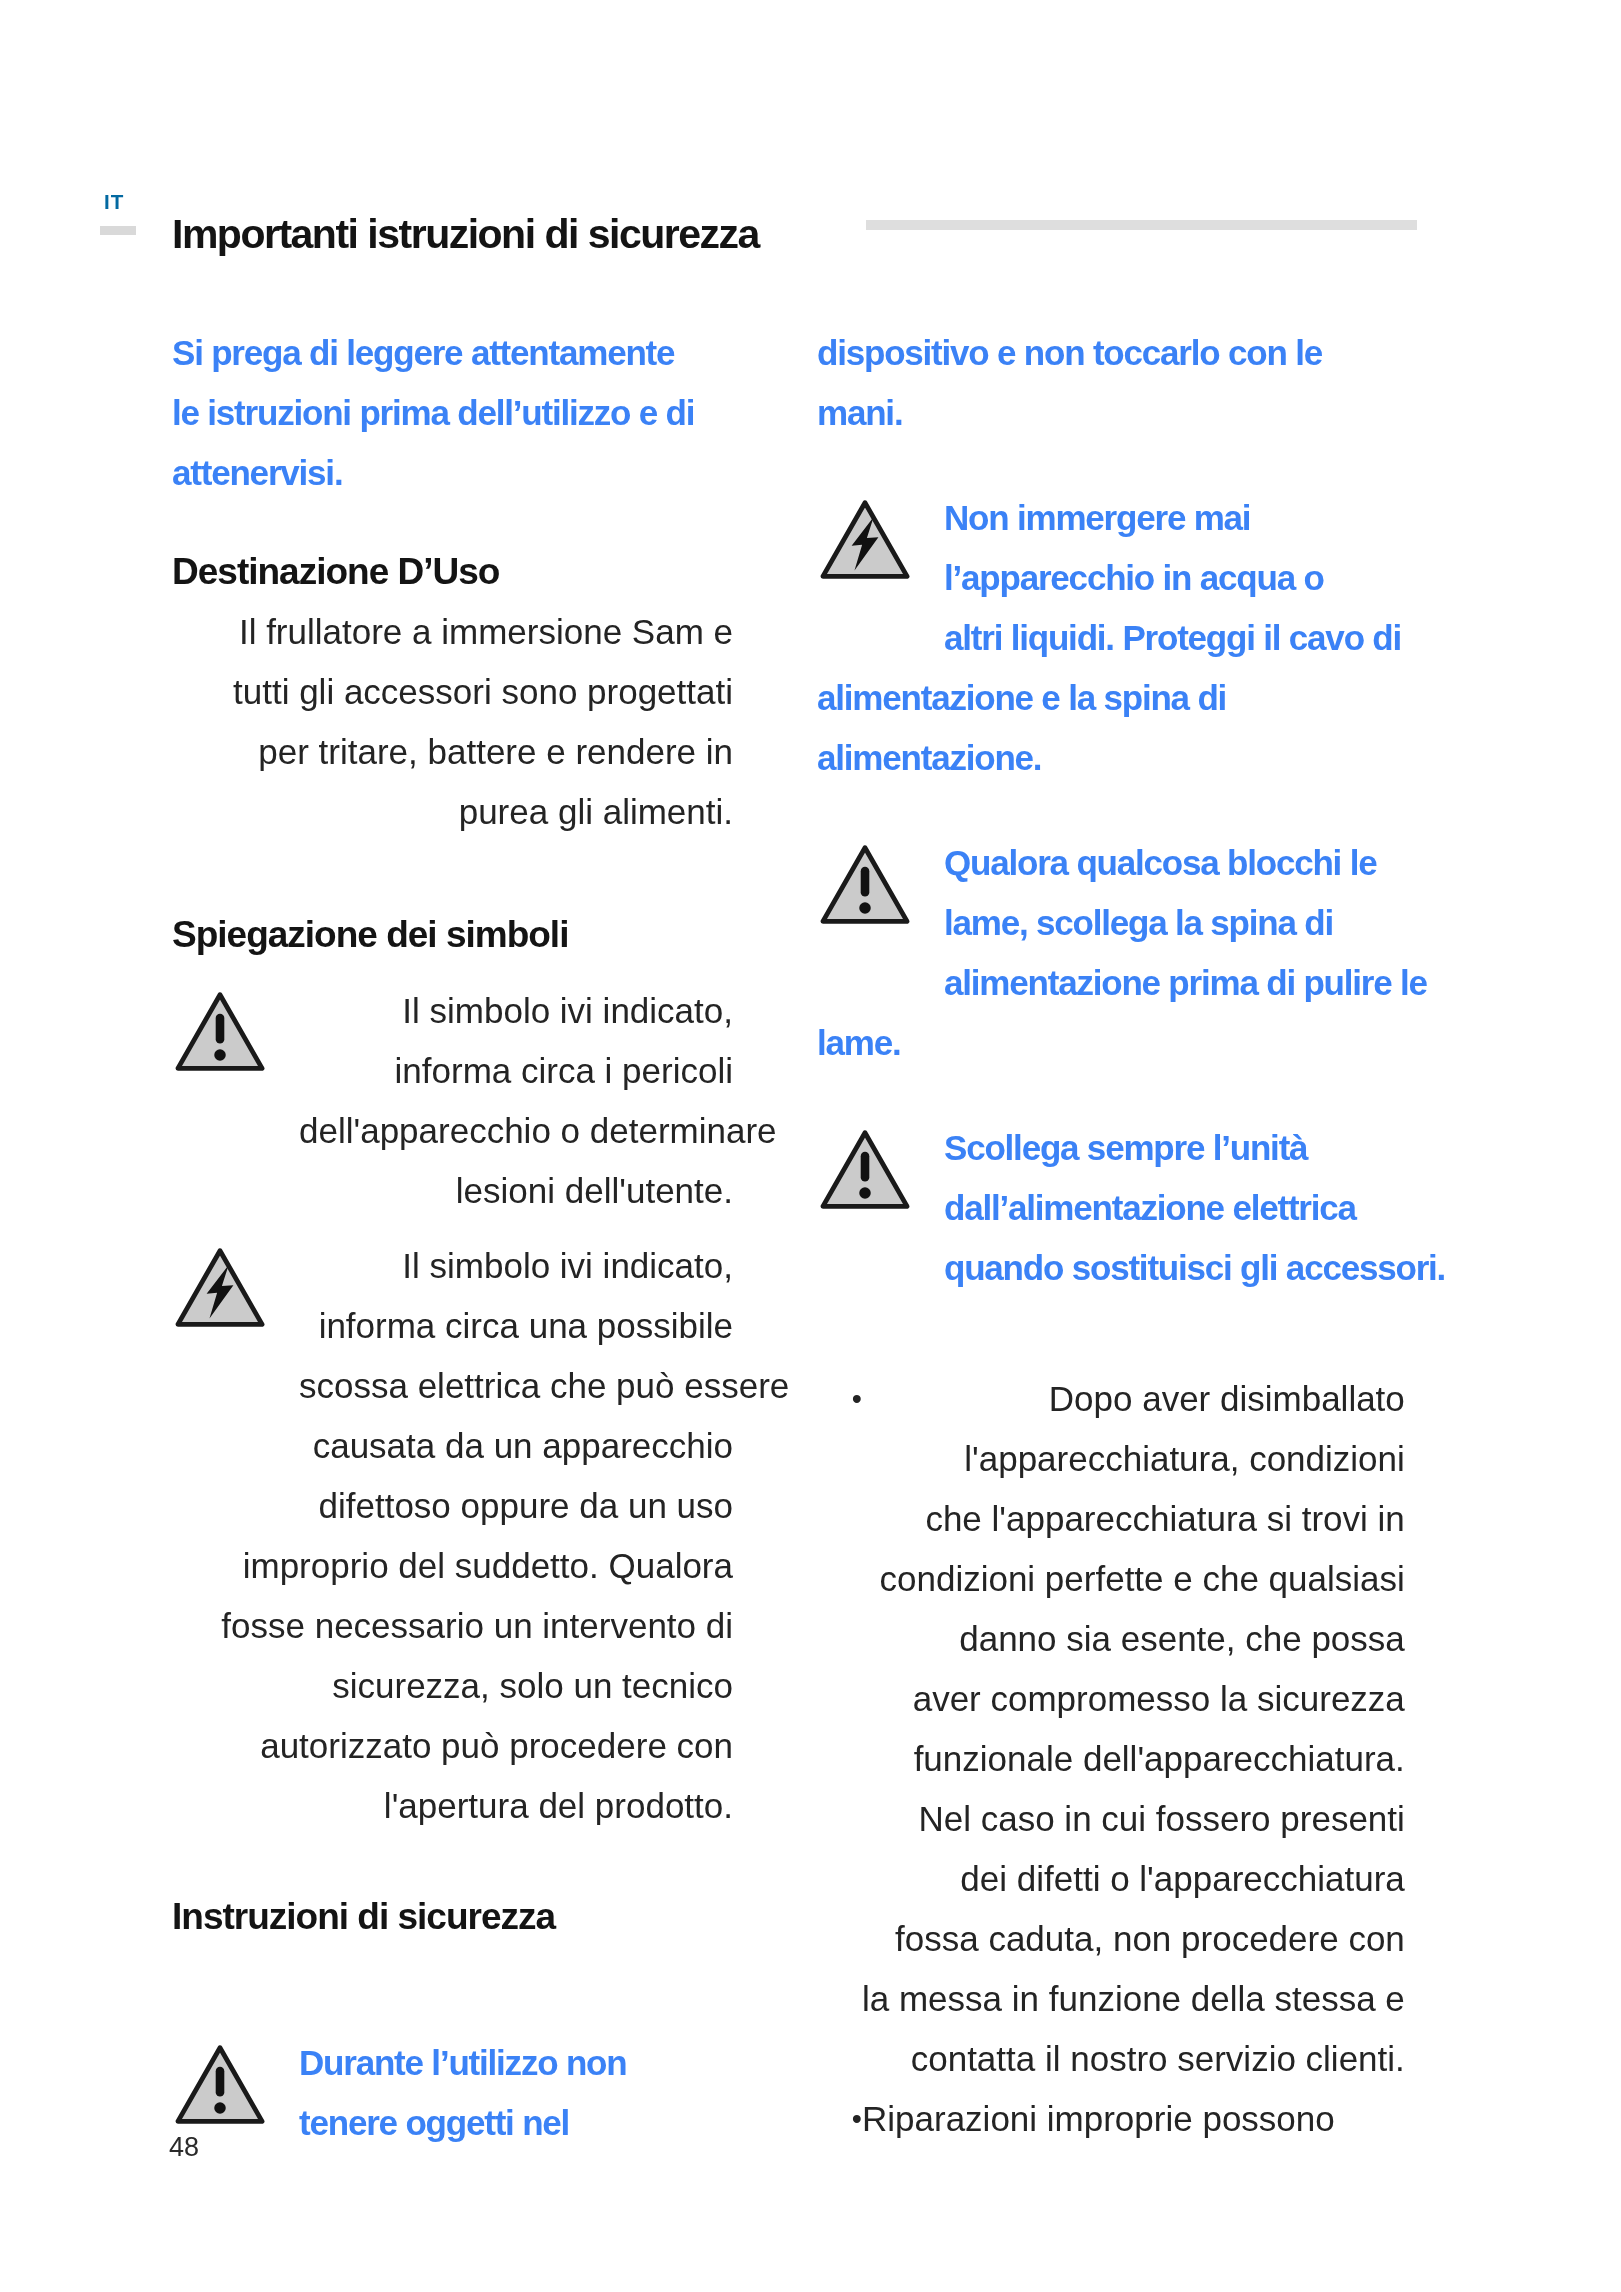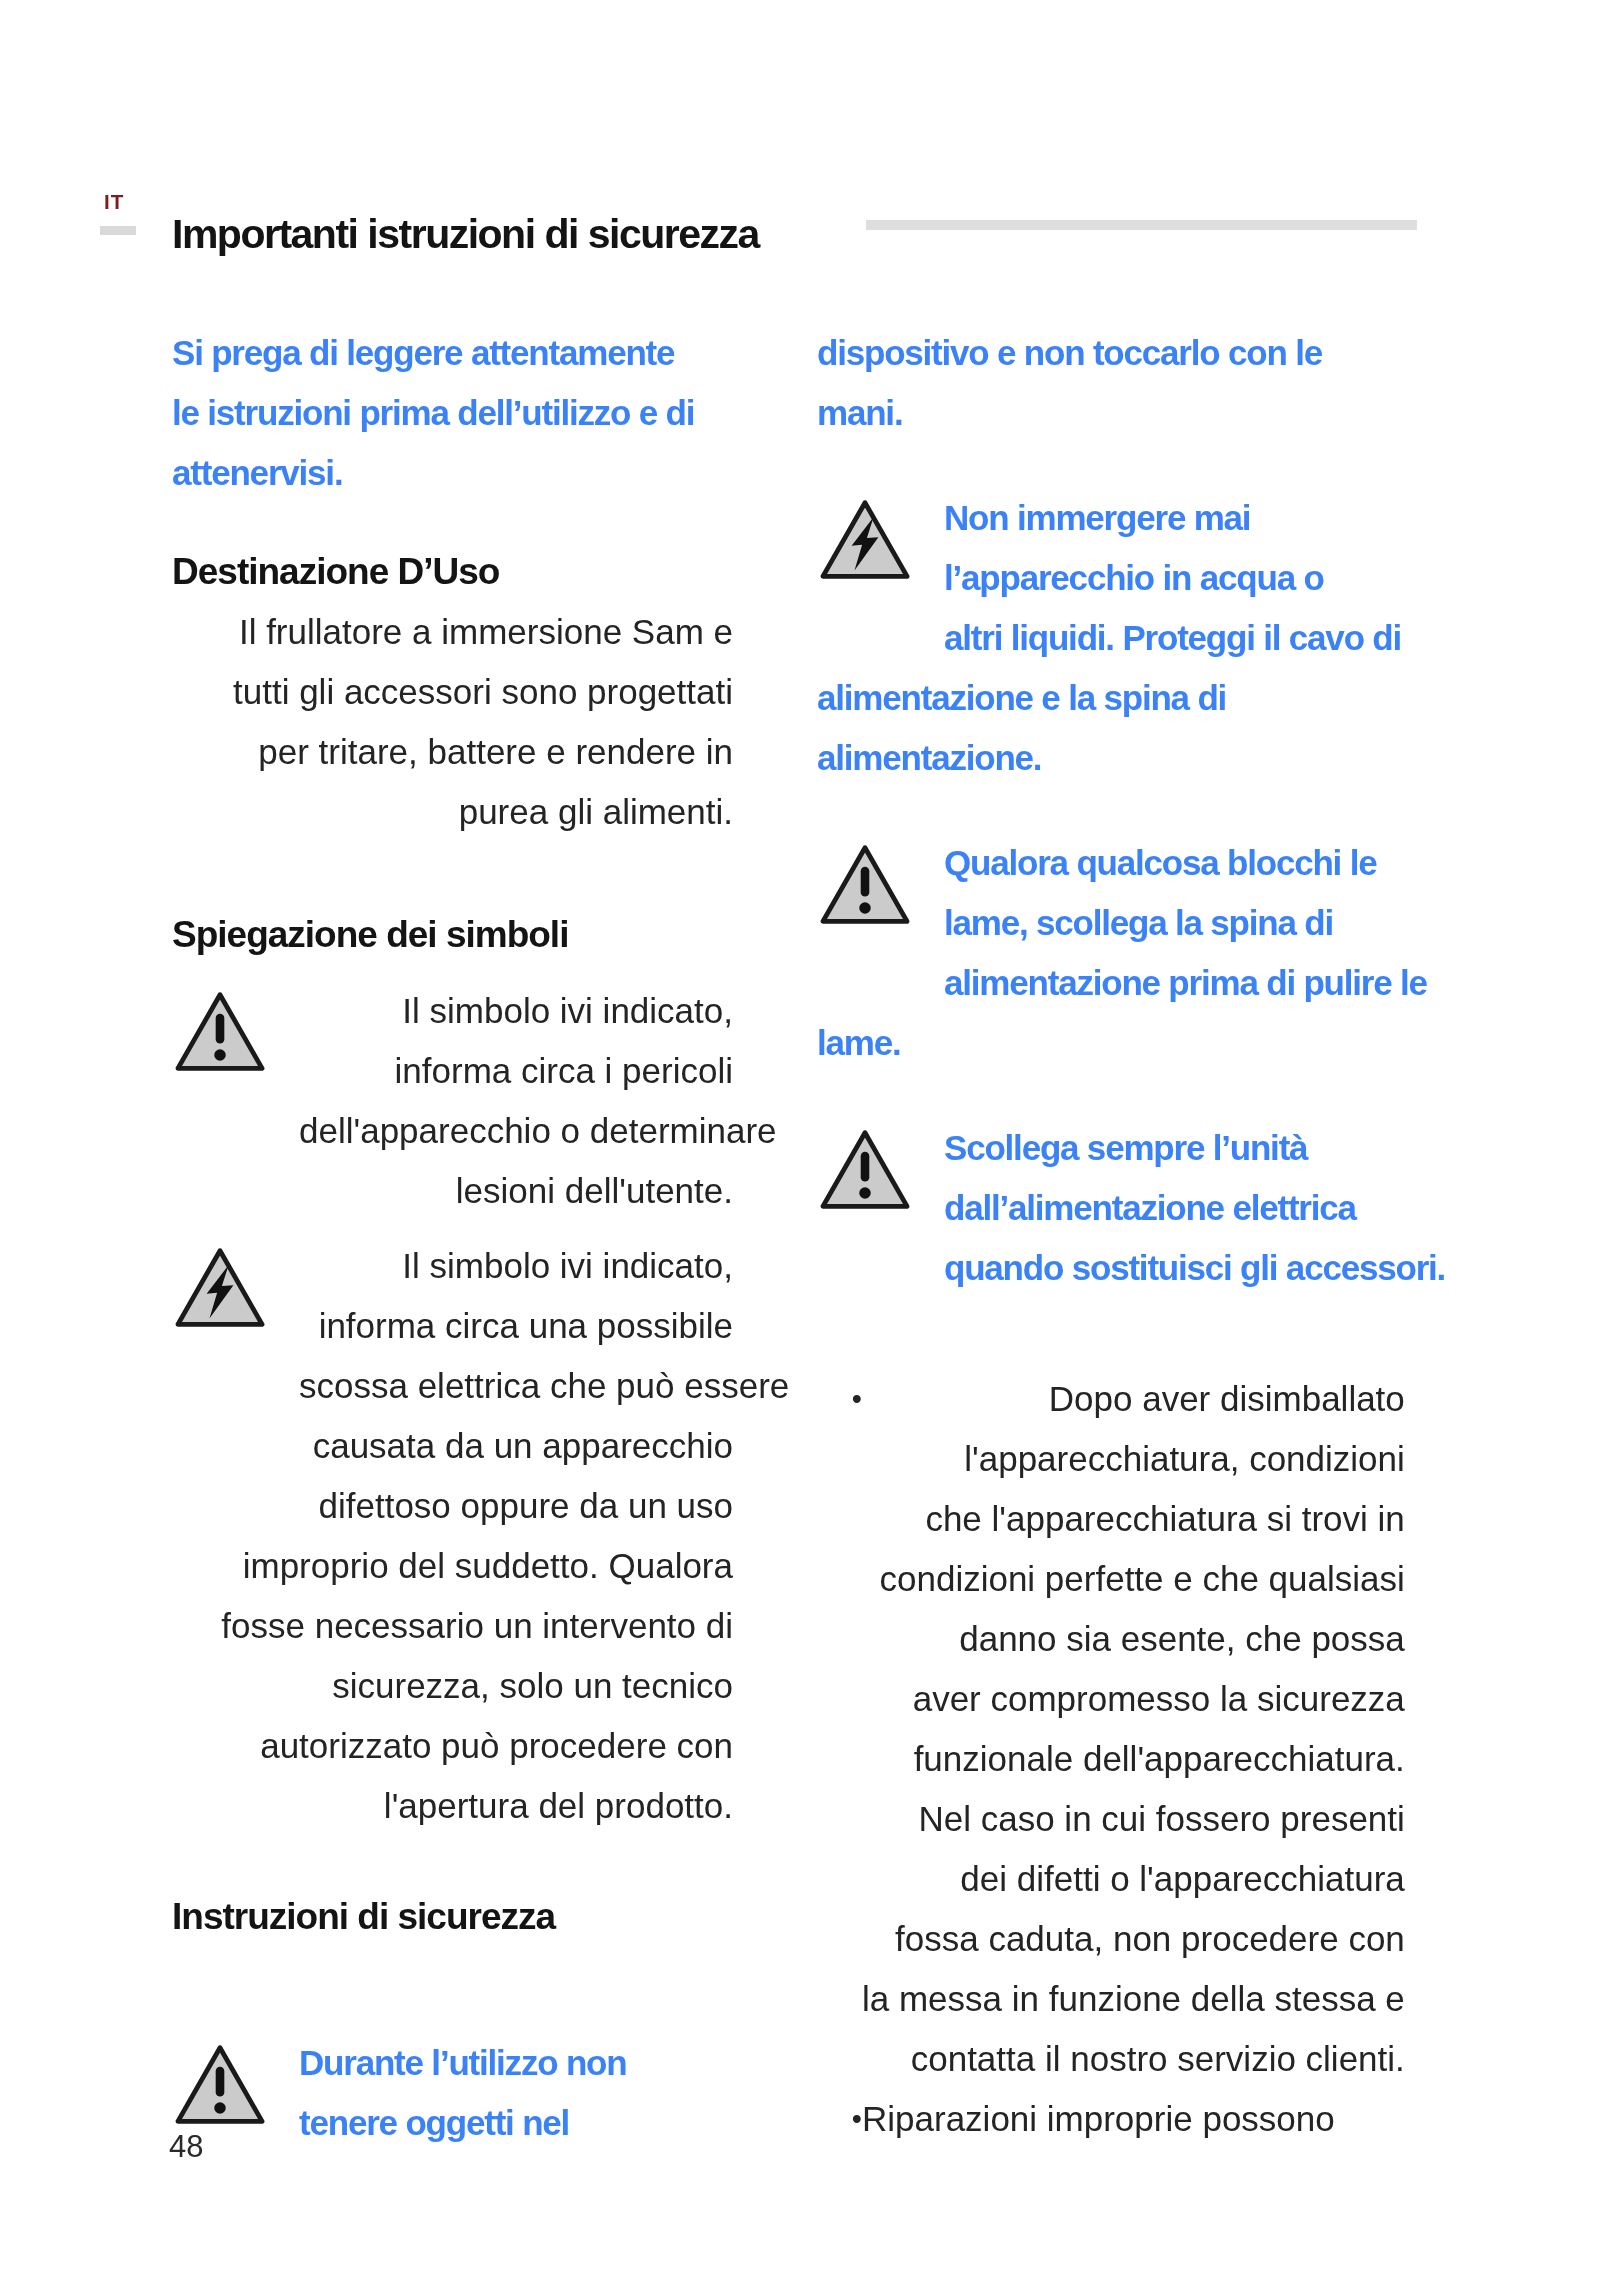--- a/index.html
+++ b/index.html
@@ -2,21 +2,21 @@
 <html><head>
 <meta charset="utf-8">
 <style>
   html,body { margin:0; padding:0; background:#ffffff; }
   .page {
     position:relative; width:1621px; height:2293px; background:#ffffff;
     font-family:"Liberation Sans", sans-serif; color:#1d1d1d; overflow:hidden;
   }
   .lang {
     position:absolute; left:104px; top:190px; font-size:20.6px; font-weight:700;
-    letter-spacing:1px; color:#7f1d1d;
+    letter-spacing:1px; color:#0369a1;
   }
   .lang-bar {
     position:absolute; left:100px; top:226px; width:36px; height:8.8px; background:#d9d9d9;
   }
   .title {
     position:absolute; left:172px; top:184px; font-size:41px; font-weight:700;
     letter-spacing:-1.5px; color:#141414; white-space:nowrap;
   }
   .title-rule {
     position:absolute; left:866px; top:220px; width:551px; height:9.8px; background:#dedede;
@@ -47,21 +47,21 @@
   .tri { float:left; width:96px; height:88px; margin:7.8px 31px 39px 0; }
 
   .bullets { margin:71px 0 0 0; padding:0; list-style:none; }
   .bullets li { display:flex; }
   .bullet-dot {
     flex:none; width:45px; font-size:29px; line-height:60px; color:#242424;
   }
   .li-lines { flex:none; }
 
   .page-number {
-    position:absolute; left:169px; top:2117px; font-size:31px; font-weight:400;
+    position:absolute; left:169px; top:2117px; font-size:27px; font-weight:400;
     color:#2a2a2a; line-height:60px;
   }
 </style>
 </head>
 <body>
 
 <svg width="0" height="0" style="position:absolute">
   <defs>
     <g id="tri-excl">
       <path d="M50 7 L94 84 L6 84 Z" fill="#cbcbcb" stroke="#1a1a1a" stroke-width="5" stroke-linejoin="round"></path>

